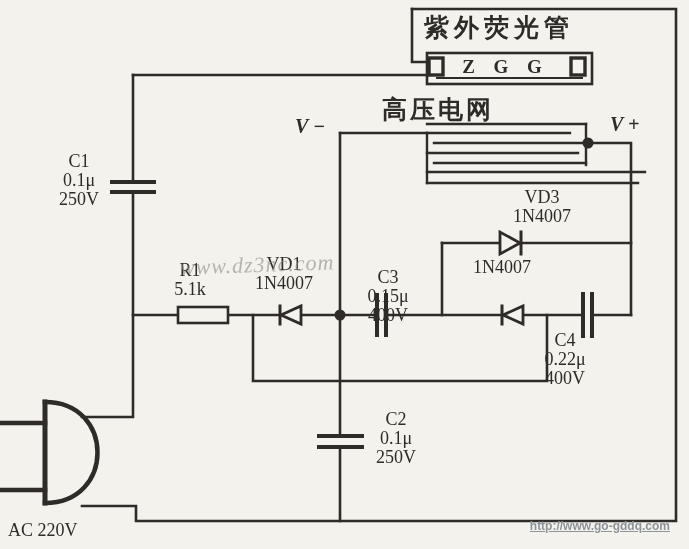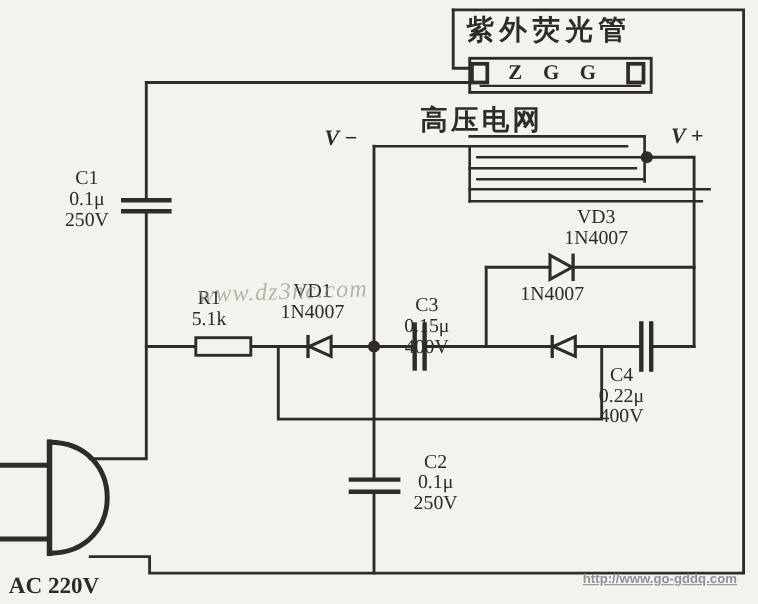--- a/index.html
+++ b/index.html
@@ -35,21 +35,21 @@
   .tube-text{letter-spacing:7px;font-size:19px;font-weight:700;text-align:center;}
   .watermark{
     font-size:22px;font-style:italic;font-weight:400;
     color:var(--watermark);opacity:.62;
     transform:rotate(-2deg);letter-spacing:1px;
   }
   .footer-url{
     font-family:"Liberation Sans","DejaVu Sans",sans-serif;
     font-size:12px;font-weight:700;color:var(--url-text);text-decoration:underline;
   }
-  .ac{font-size:21px;font-weight:700;}
+  .ac{font-size:18px;font-weight:400;}
 </style>
 </head>
 <body>
 
 <div class="canvas">
 
   <svg width="689" height="549" viewBox="0 0 689 549">
 
     <g>
       <path d="M412,9 H676 V521 H136 V506 H82" stroke-width="2.6"></path>

